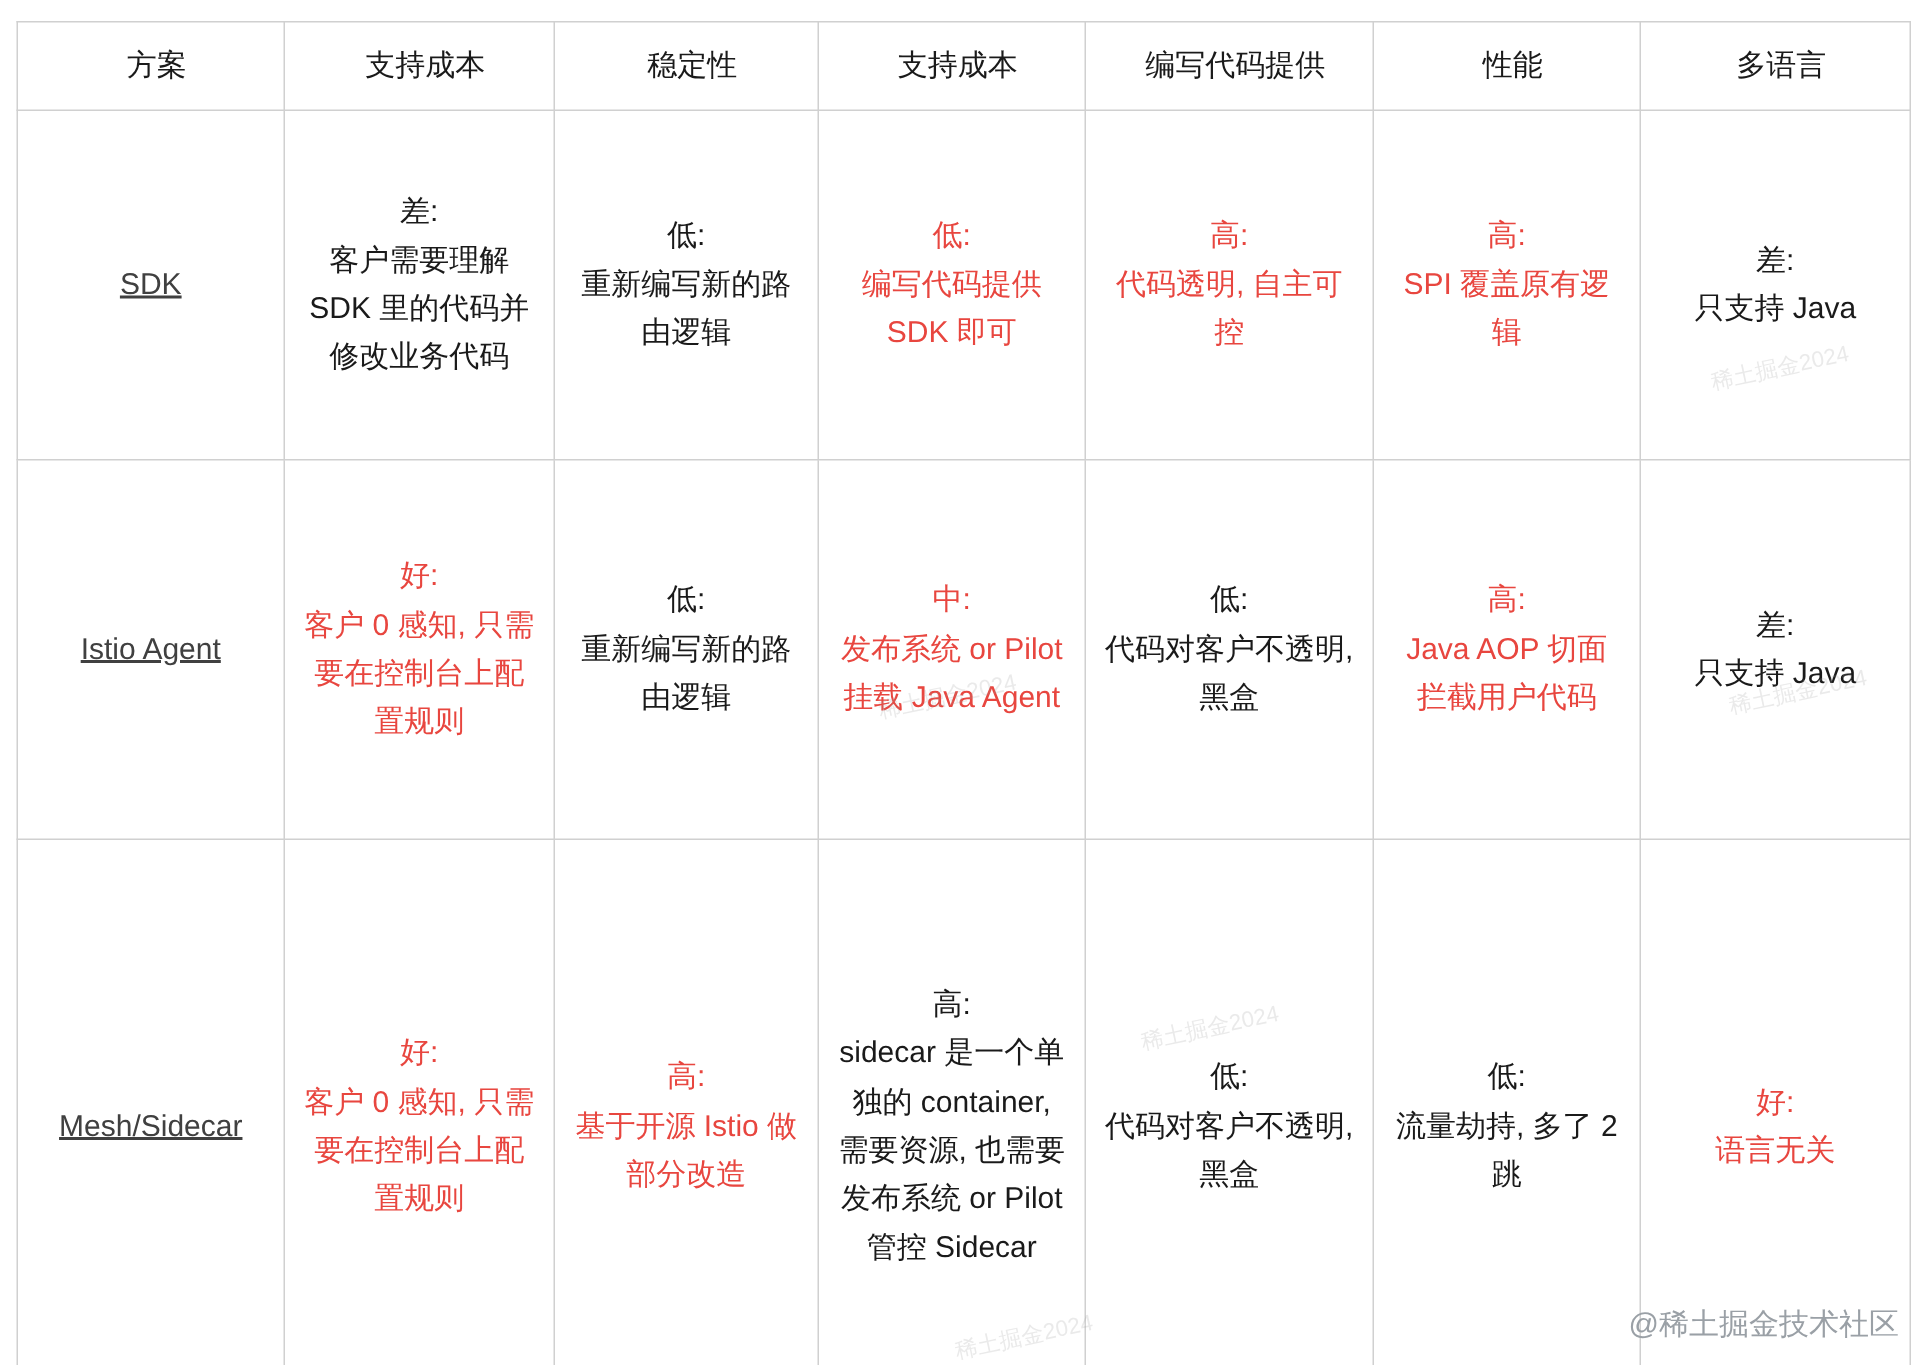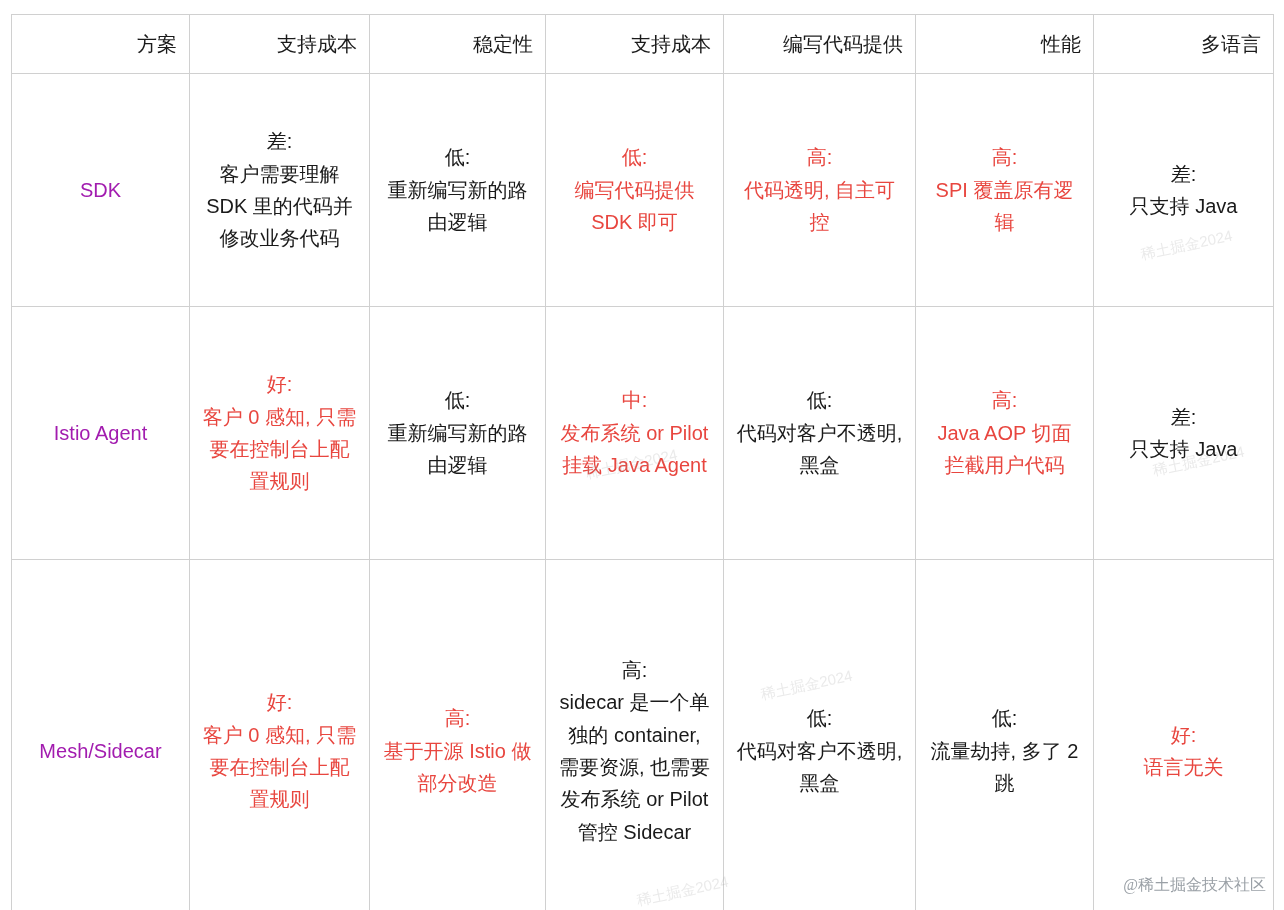--- a/index.html
+++ b/index.html
@@ -31,38 +31,39 @@
     border: 1px solid #d0d0d0;
     vertical-align: middle;
     text-align: center;
     padding: 10px 12px;
     font-size: 20px;
     line-height: 1.62;
     font-weight: normal;
     word-break: break-word;
   }
   table.comparison th {
-    text-align: right;
+    text-align: center;
     padding-left: 20px;
     height: 38px;
     font-size: 20px;
     color: #1a1a1a;
   }
   
   col.c0 { width: 178px; }
   col.c1 { width: 180px; }
   col.c2 { width: 176px; }
   col.c3 { width: 178px; }
   col.c4 { width: 192px; }
   col.c5 { width: 178px; }
   col.c6 { width: 180px; }
 
   td.rowhead {
     font-size: 20px;
-    color: #a21caf;
+    color: #404040;
+    text-decoration: underline;
   }
   .cell {
     display: block;
     white-space: pre-line;
   }
   .red { color: #e8463f; }
   .black { color: #1a1a1a; }
 
   tr.r1 td { height: 212px; }
   tr.r2 td { height: 232px; }
@@ -79,23 +80,23 @@
   }
   .wm1 { left: 1140px; top: 236px; }
   .wm2 { left: 585px; top: 455px; }
   .wm3 { left: 1152px; top: 452px; }
   .wm4 { left: 760px; top: 676px; }
   .wm5 { left: 636px; top: 882px; }
   .credit {
     position: absolute;
     right: 18px;
     bottom: 14px;
-    font-size: 16px;
+    font-size: 20px;
     color: #9aa0a6;
-    font-family: Liberation Serif, serif;
+    font-family: Liberation Sans, sans-serif;
   }
 </style>
 </head>
 <body>
 
 <div class="table-wrap">
   <table class="comparison">
     <colgroup>
       <col class="c0">
         <col class="c1">

